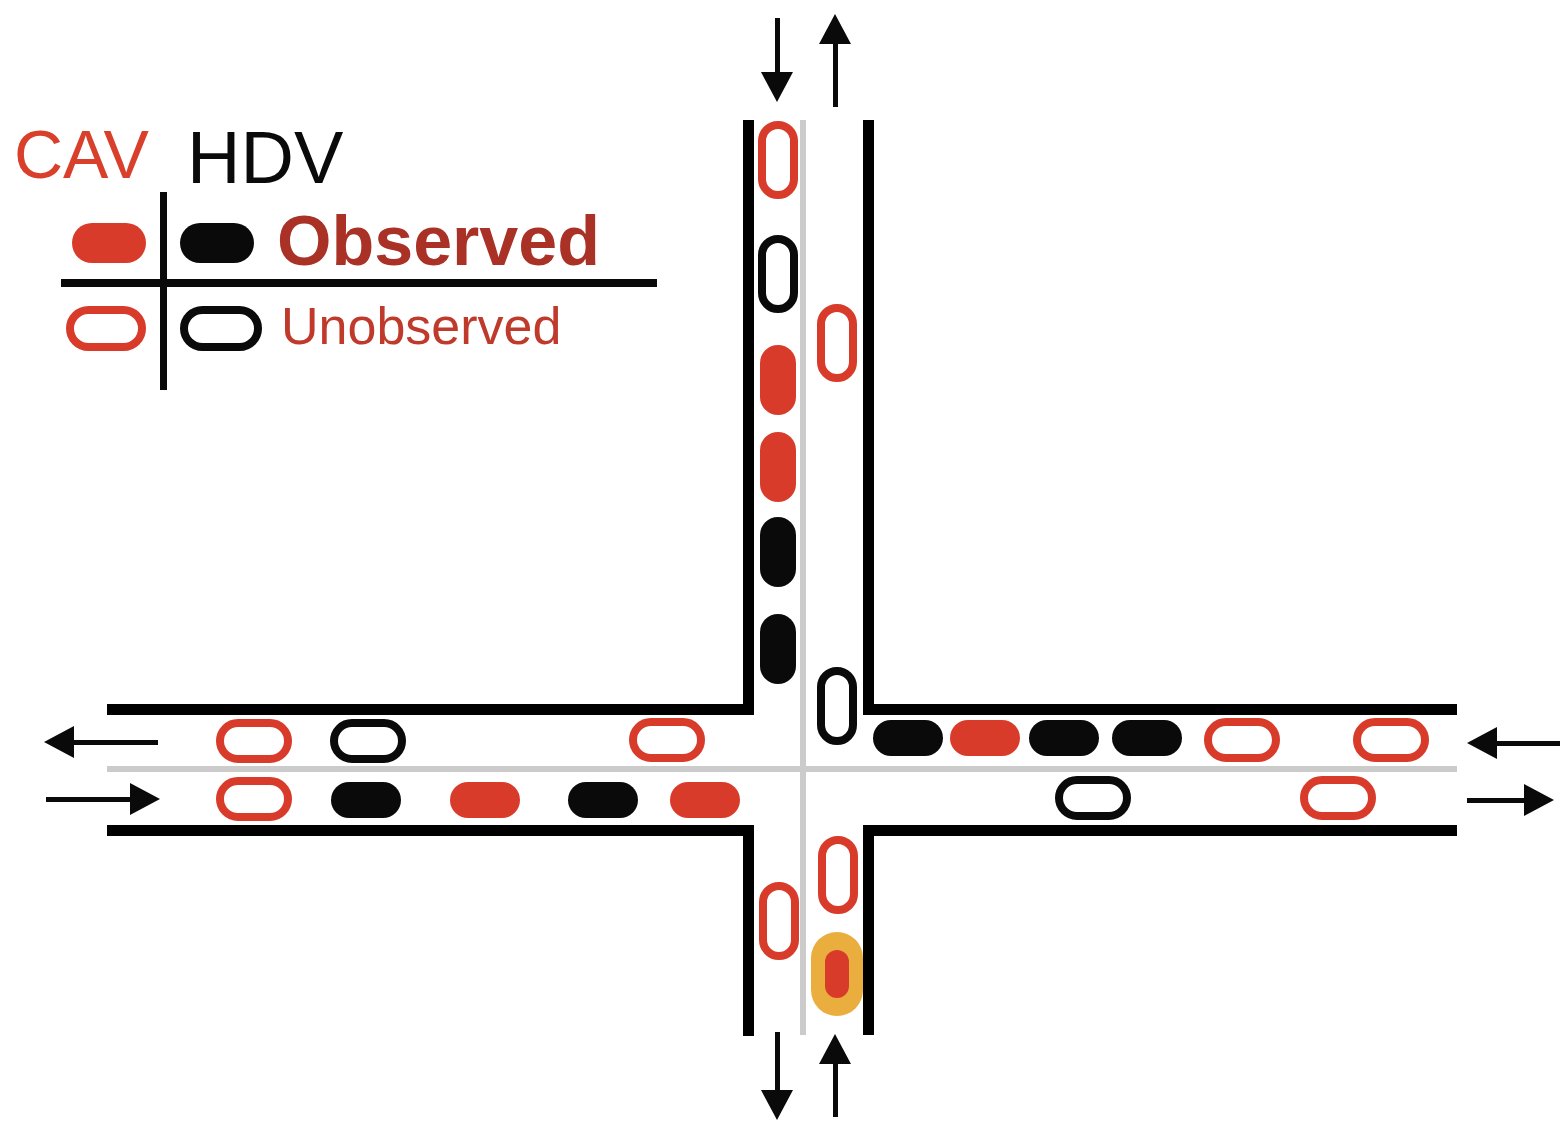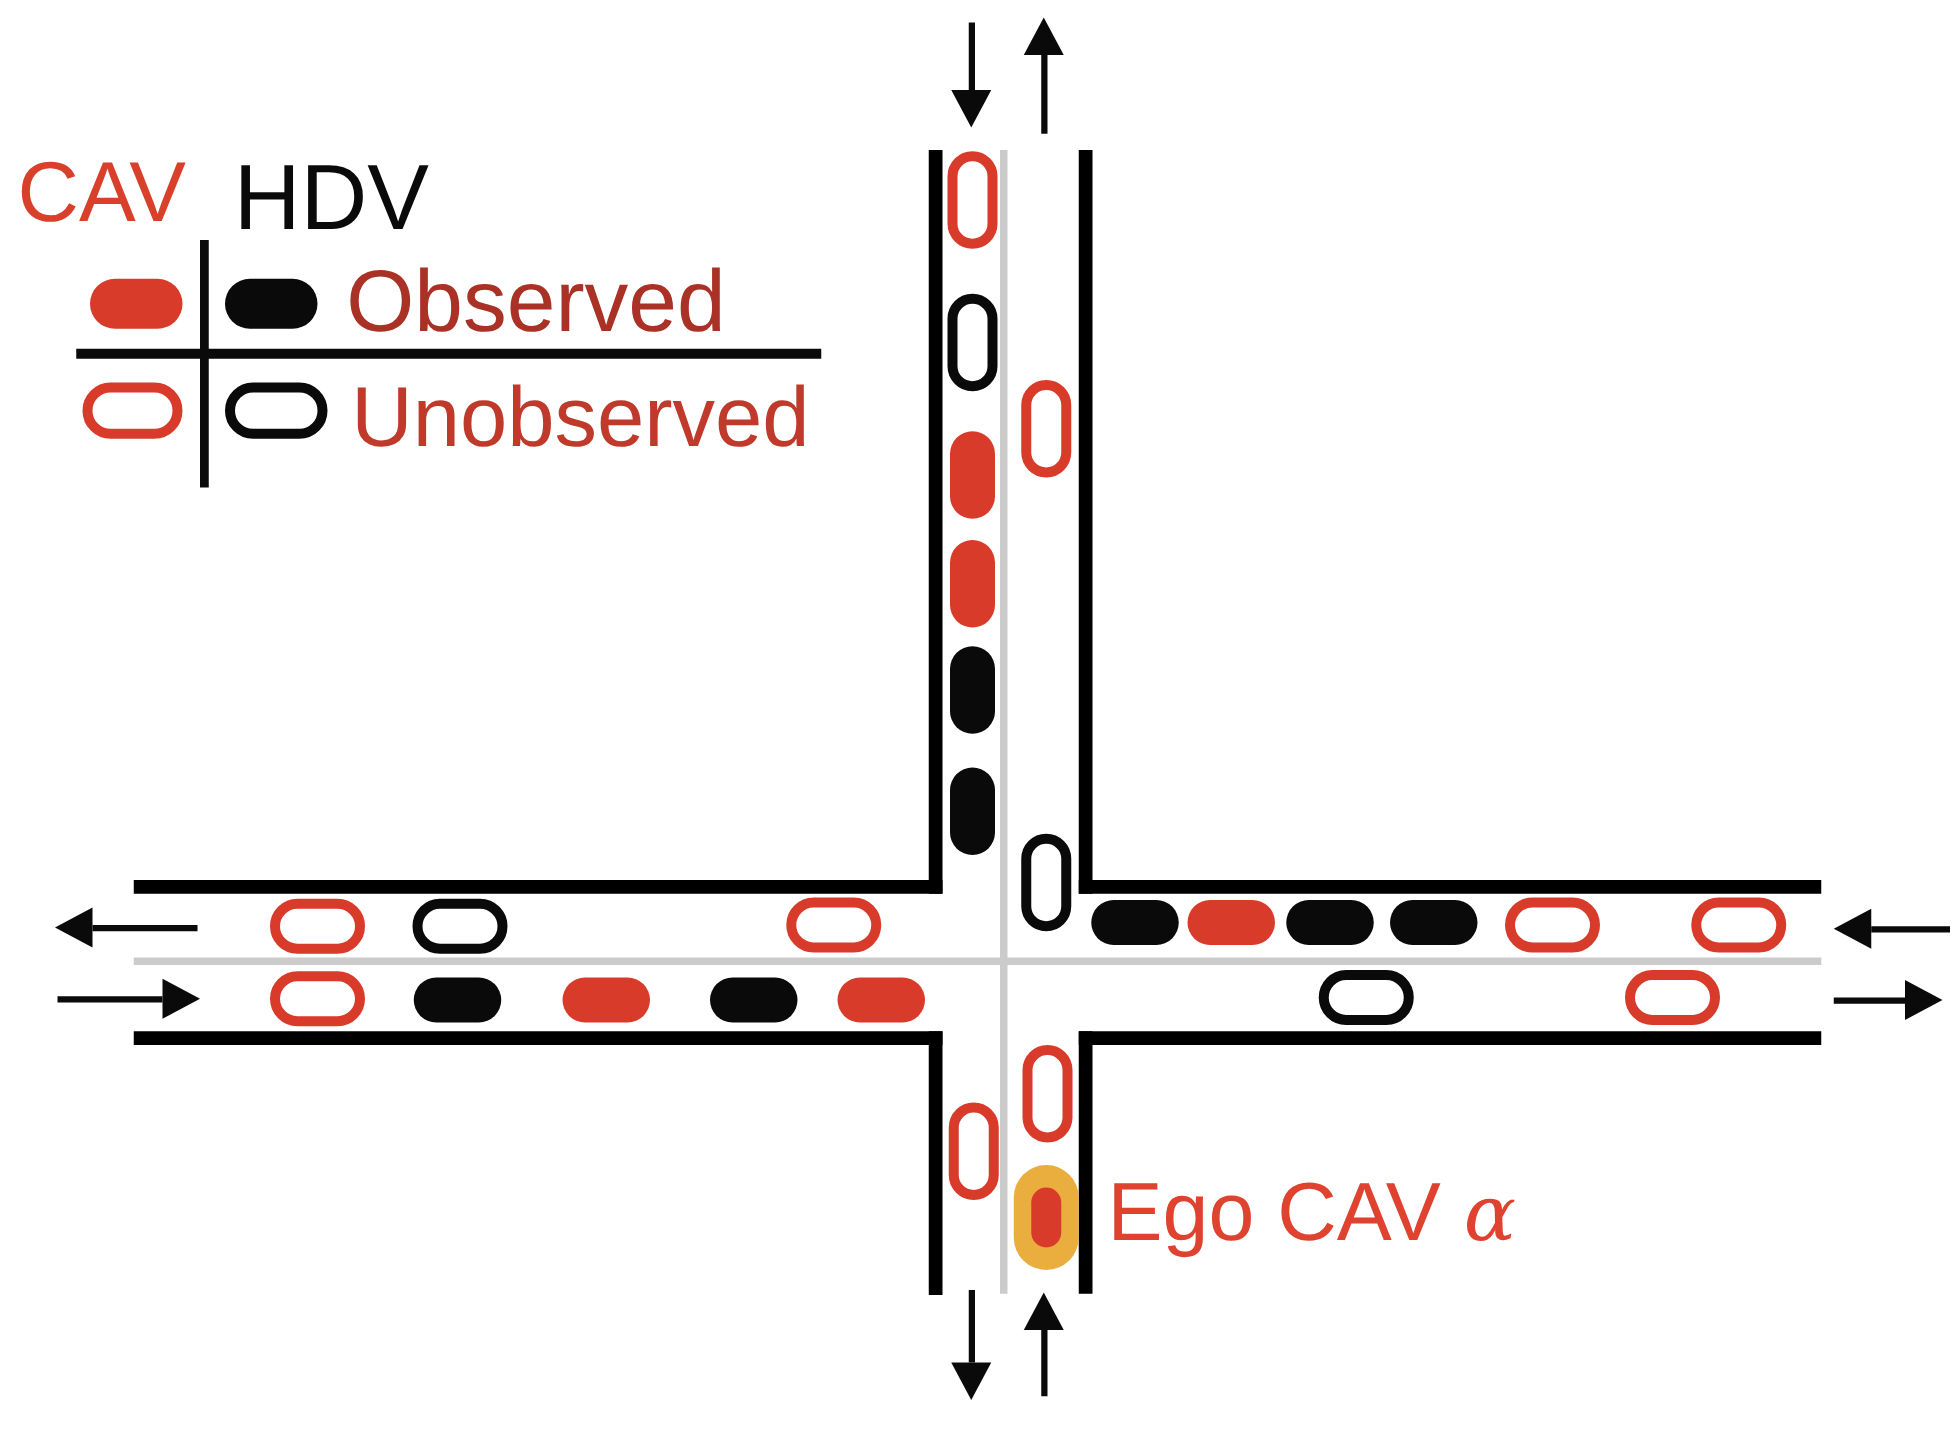--- a/index.html
+++ b/index.html
@@ -6,22 +6,22 @@
   #scene{
     position:relative;width:1566px;height:1144px;background:#ffffff;
     font-family:"Liberation Sans",sans-serif;overflow:hidden;
   }
   .wall{position:absolute;background:var(--road-black,#000);}
   .laneline{position:absolute;background:var(--lane-gray,#cbcbcb);}
   .vehicle{position:absolute;border-radius:999px;box-sizing:border-box;}
   .legend-text{position:absolute;line-height:1.02;white-space:nowrap;}
   #legend-cav{left:14px;top:120px;font-size:68px;color:var(--cav-red,#d8402c);}
   #legend-hdv{left:187px;top:120px;font-size:74px;color:var(--hdv-black,#0a0a0a);}
-  #legend-observed{left:277px;top:206px;font-size:70px;font-weight:normal;color:var(--observed-text,#a93125);}
-  #legend-unobserved{left:281px;top:300px;font-size:68px;color:var(--unobserved-text,#c03a2b);}
+  #legend-observed{left:277px;top:206px;font-size:70px;font-weight:bold;color:var(--observed-text,#a93125);}
+  #legend-unobserved{left:281px;top:300px;font-size:52px;color:var(--unobserved-text,#c03a2b);}
   .legend-divider{position:absolute;background:#0a0a0a;}
   #legend-div-v{left:160px;top:192px;width:7px;height:198px;}
   #legend-div-h{left:61px;top:279px;width:596px;height:8px;}
   .legend-pill{position:absolute;border-radius:999px;box-sizing:border-box;}
   #pill-cav-obs{left:72px;top:223px;width:74px;height:40px;background:var(--vehicle-red,#d93b2b);}
   #pill-hdv-obs{left:180px;top:223px;width:74px;height:40px;background:var(--hdv-black,#0a0a0a);}
   #pill-cav-unobs{left:66px;top:306px;width:80px;height:45px;border:8px solid var(--vehicle-red,#d93b2b);background:#fff;}
   #pill-hdv-unobs{left:180px;top:306px;width:82px;height:45px;border:8px solid var(--hdv-black,#0a0a0a);background:#fff;}
   #ego-glow{position:absolute;border-radius:999px;background:var(--ego-glow,#e9ae3e);}
   #ego-pill{position:absolute;border-radius:999px;background:var(--vehicle-red,#d93b2b);}
@@ -105,18 +105,14 @@
     <div id="legend-div-v" class="legend-divider"></div>
     <div id="legend-div-h" class="legend-divider"></div>
     <div id="pill-cav-obs" class="legend-pill"></div>
     <div id="pill-hdv-obs" class="legend-pill"></div>
     <div id="pill-cav-unobs" class="legend-pill"></div>
     <div id="pill-hdv-unobs" class="legend-pill"></div>
     <div id="legend-observed" class="legend-text">Observed</div>
     <div id="legend-unobserved" class="legend-text">Unobserved</div>
   </div>
 
-  <div id="ego-label">
-    <span>Ego CAV</span>
-    <span class="alpha">α</span>
-  </div>
 
 </div>
 
 </body></html>

